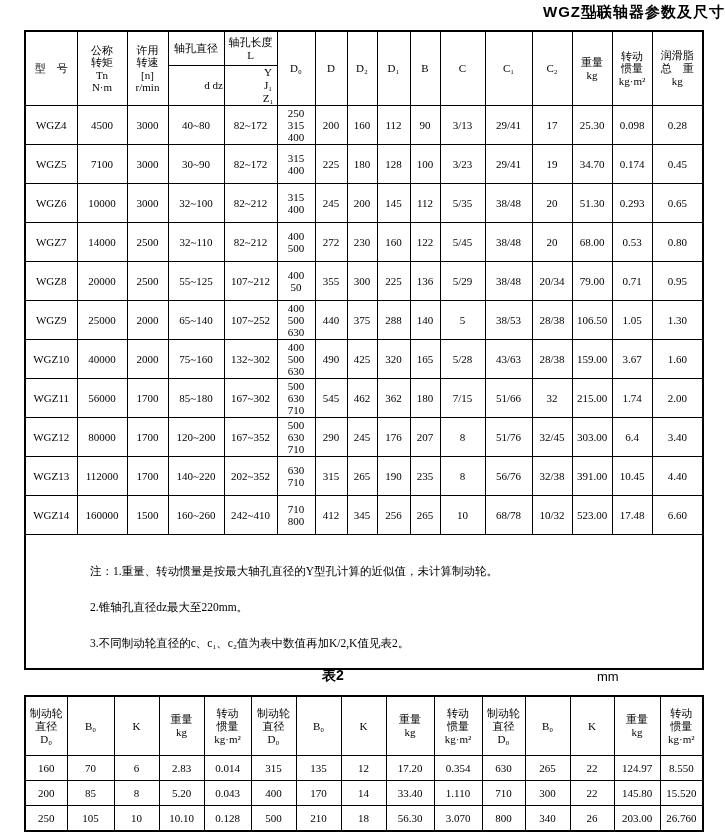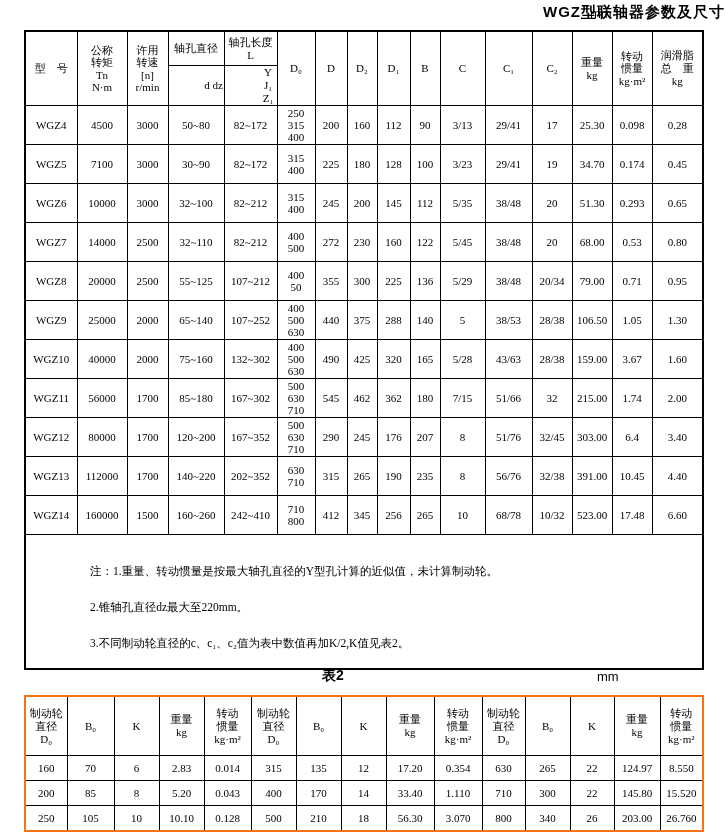--- a/index.html
+++ b/index.html
@@ -12,21 +12,21 @@
     position:absolute;top:3px;left:0;width:725px;text-align:right;
     font-family:"Liberation Sans","DejaVu Sans",sans-serif;
     font-size:15px;font-weight:bold;letter-spacing:1px;
   }
   .unit-top{
     position:absolute;top:6px;left:590px;font-size:13px;
     font-family:"Liberation Sans","DejaVu Sans",sans-serif;
   }
   table{border-collapse:collapse;table-layout:fixed;}
   .t1{position:absolute;left:24px;top:30px;width:679px;border:2px solid #000;}
-  .t2{position:absolute;left:24px;top:695px;width:679px;border:2px solid #f97316;padding-left:48px;}
+  .t2{position:absolute;left:24px;top:695px;width:679px;border:2px solid #000000;padding-left:48px;}
   .t1 td,.t2 td{
     border:1px solid #000;text-align:center;vertical-align:middle;
     padding:0;font-size:11px;line-height:13px;white-space:pre-line;
     font-weight:normal;overflow:hidden;
   }
   .t1 tr.h1 td{height:33px;}
   .t1 tr.h2 td{height:23px;padding-left:35px;}
   .t1 tr.dr td{height:38px;}
   .t1 td.d0cell{line-height:12px;}
   .t1 td.hdr4{line-height:12.5px;}
@@ -104,21 +104,21 @@
     </tr>
     <tr class="h2">
       <td>d dz</td>
       <td>Y J₁ Z₁</td>
     </tr>
 
     <tr class="dr">
       <td>WGZ4</td>
       <td>4500</td>
       <td>3000</td>
-      <td>50~80</td>
+      <td>40~80</td>
       <td>82~172</td>
       <td class="d0cell">250
 315
 400</td>
       <td>200</td>
       <td>160</td>
       <td>112</td>
       <td>90</td>
       <td>3/13</td>
       <td>29/41</td>

